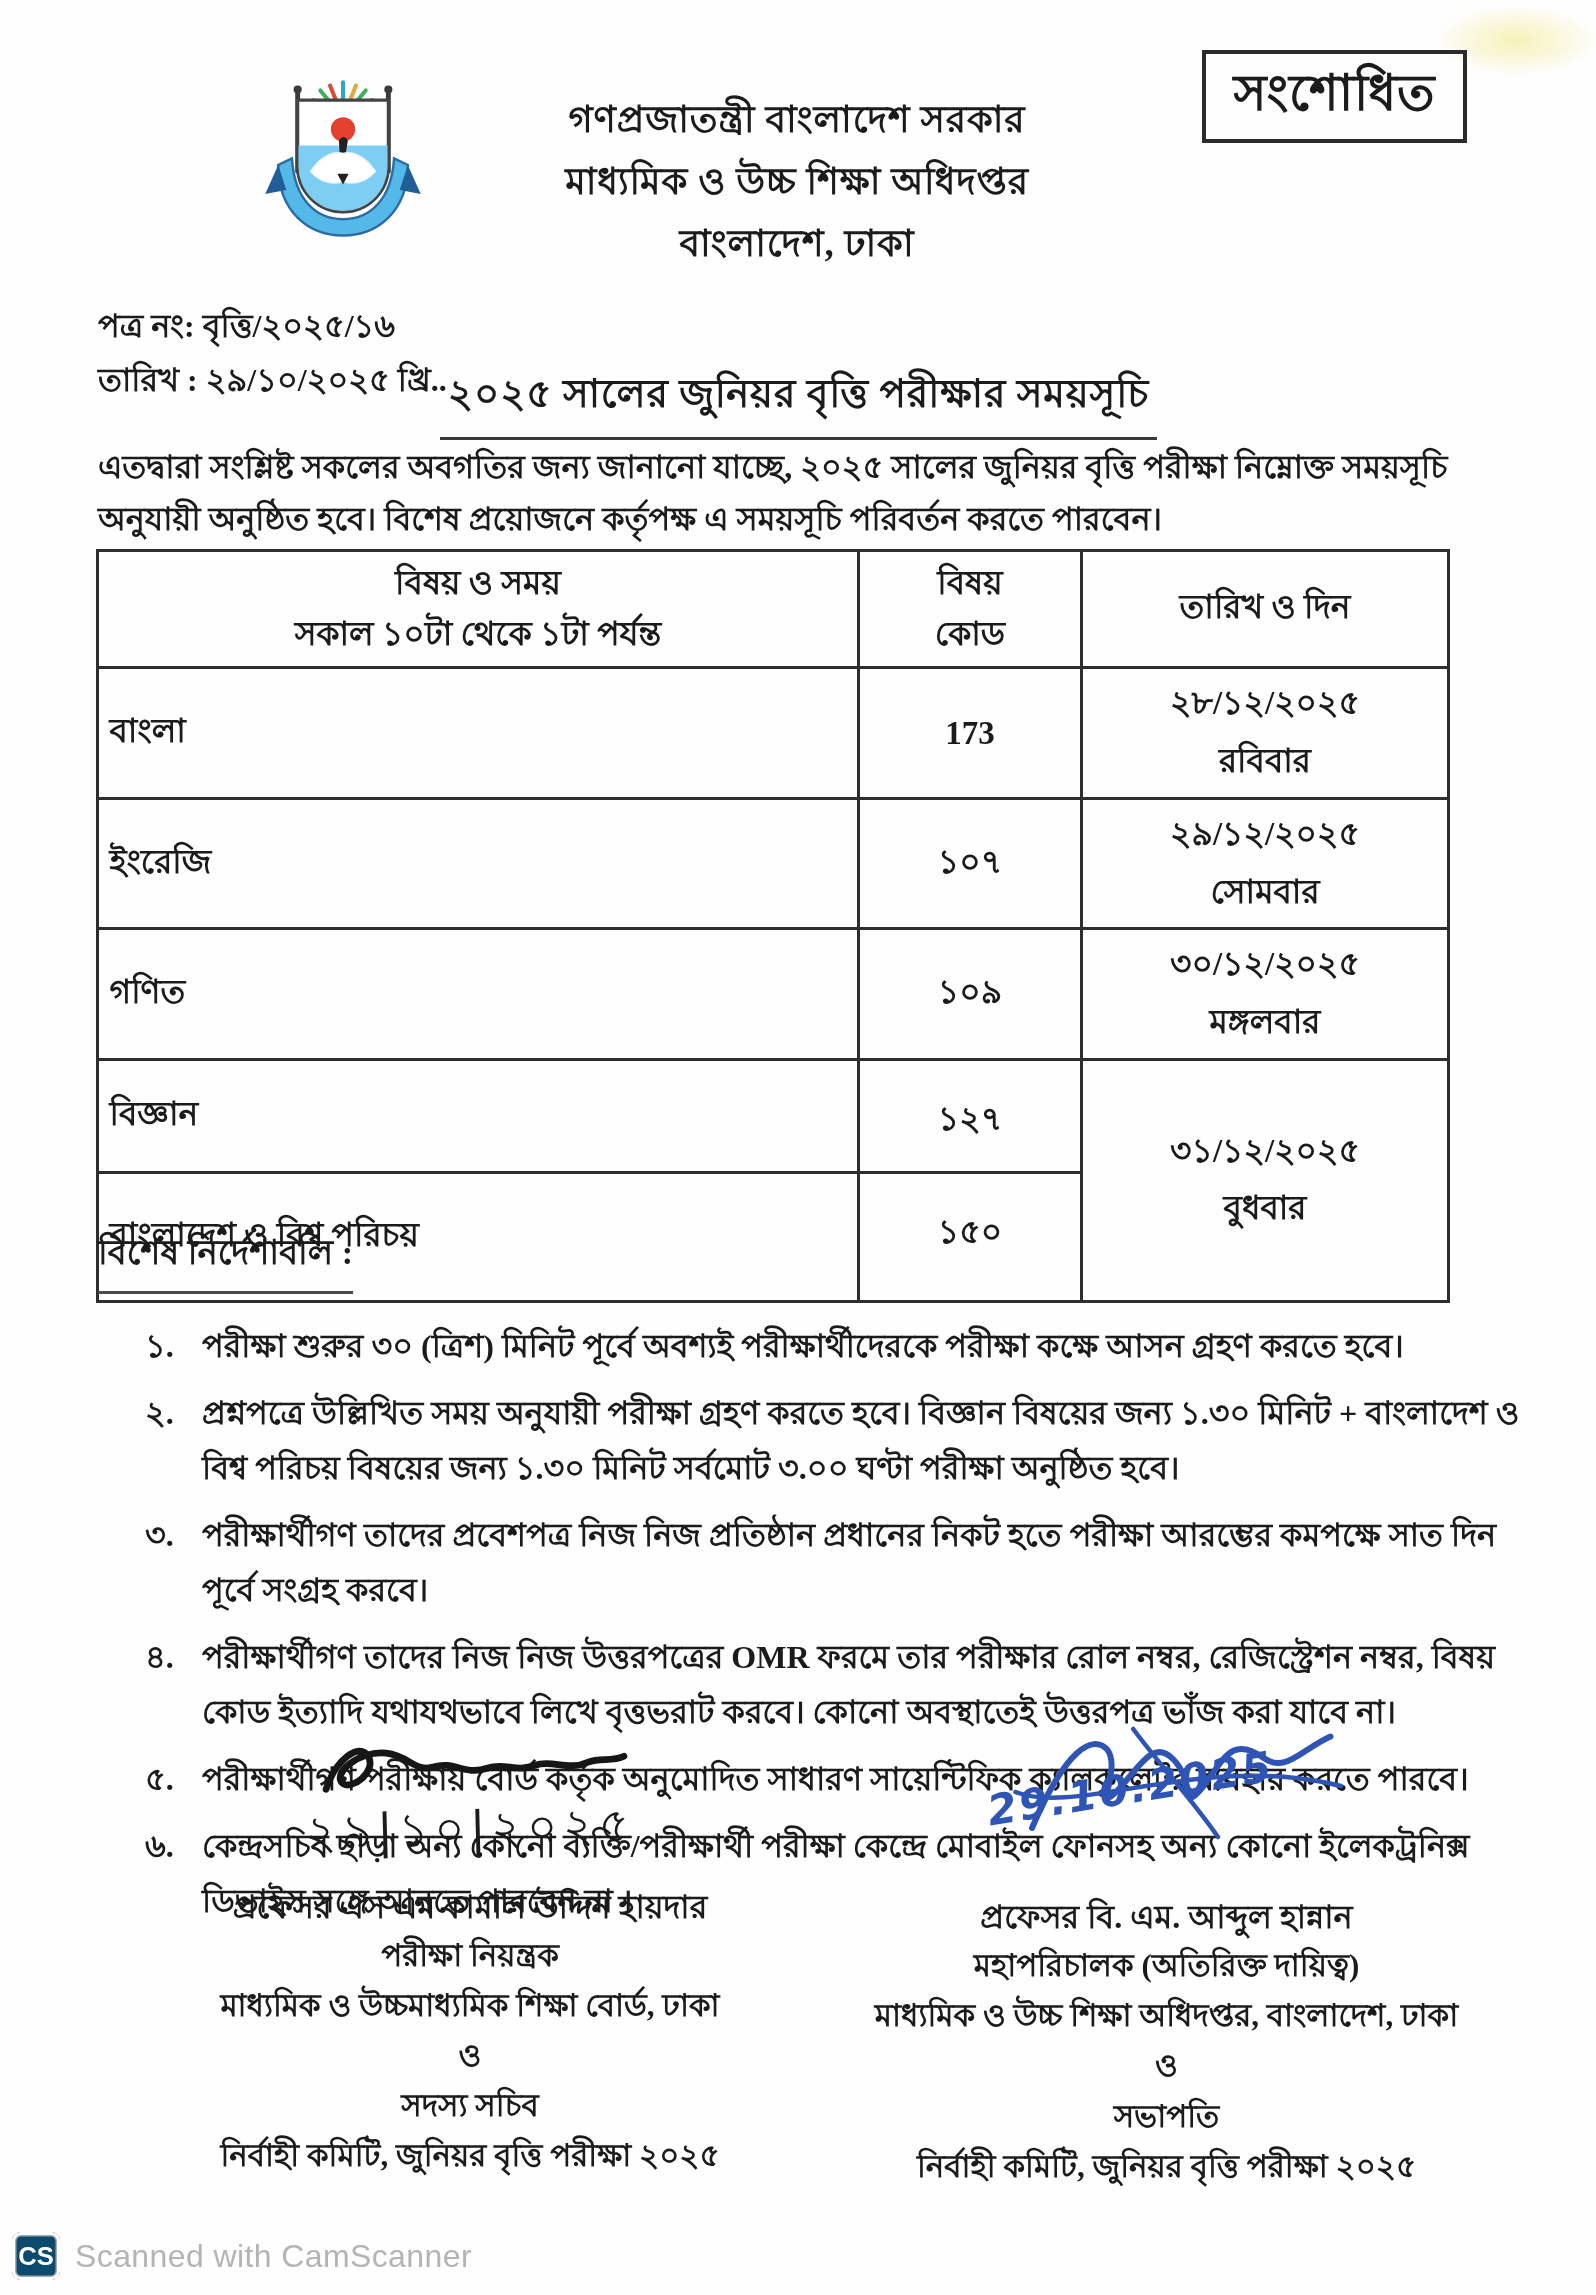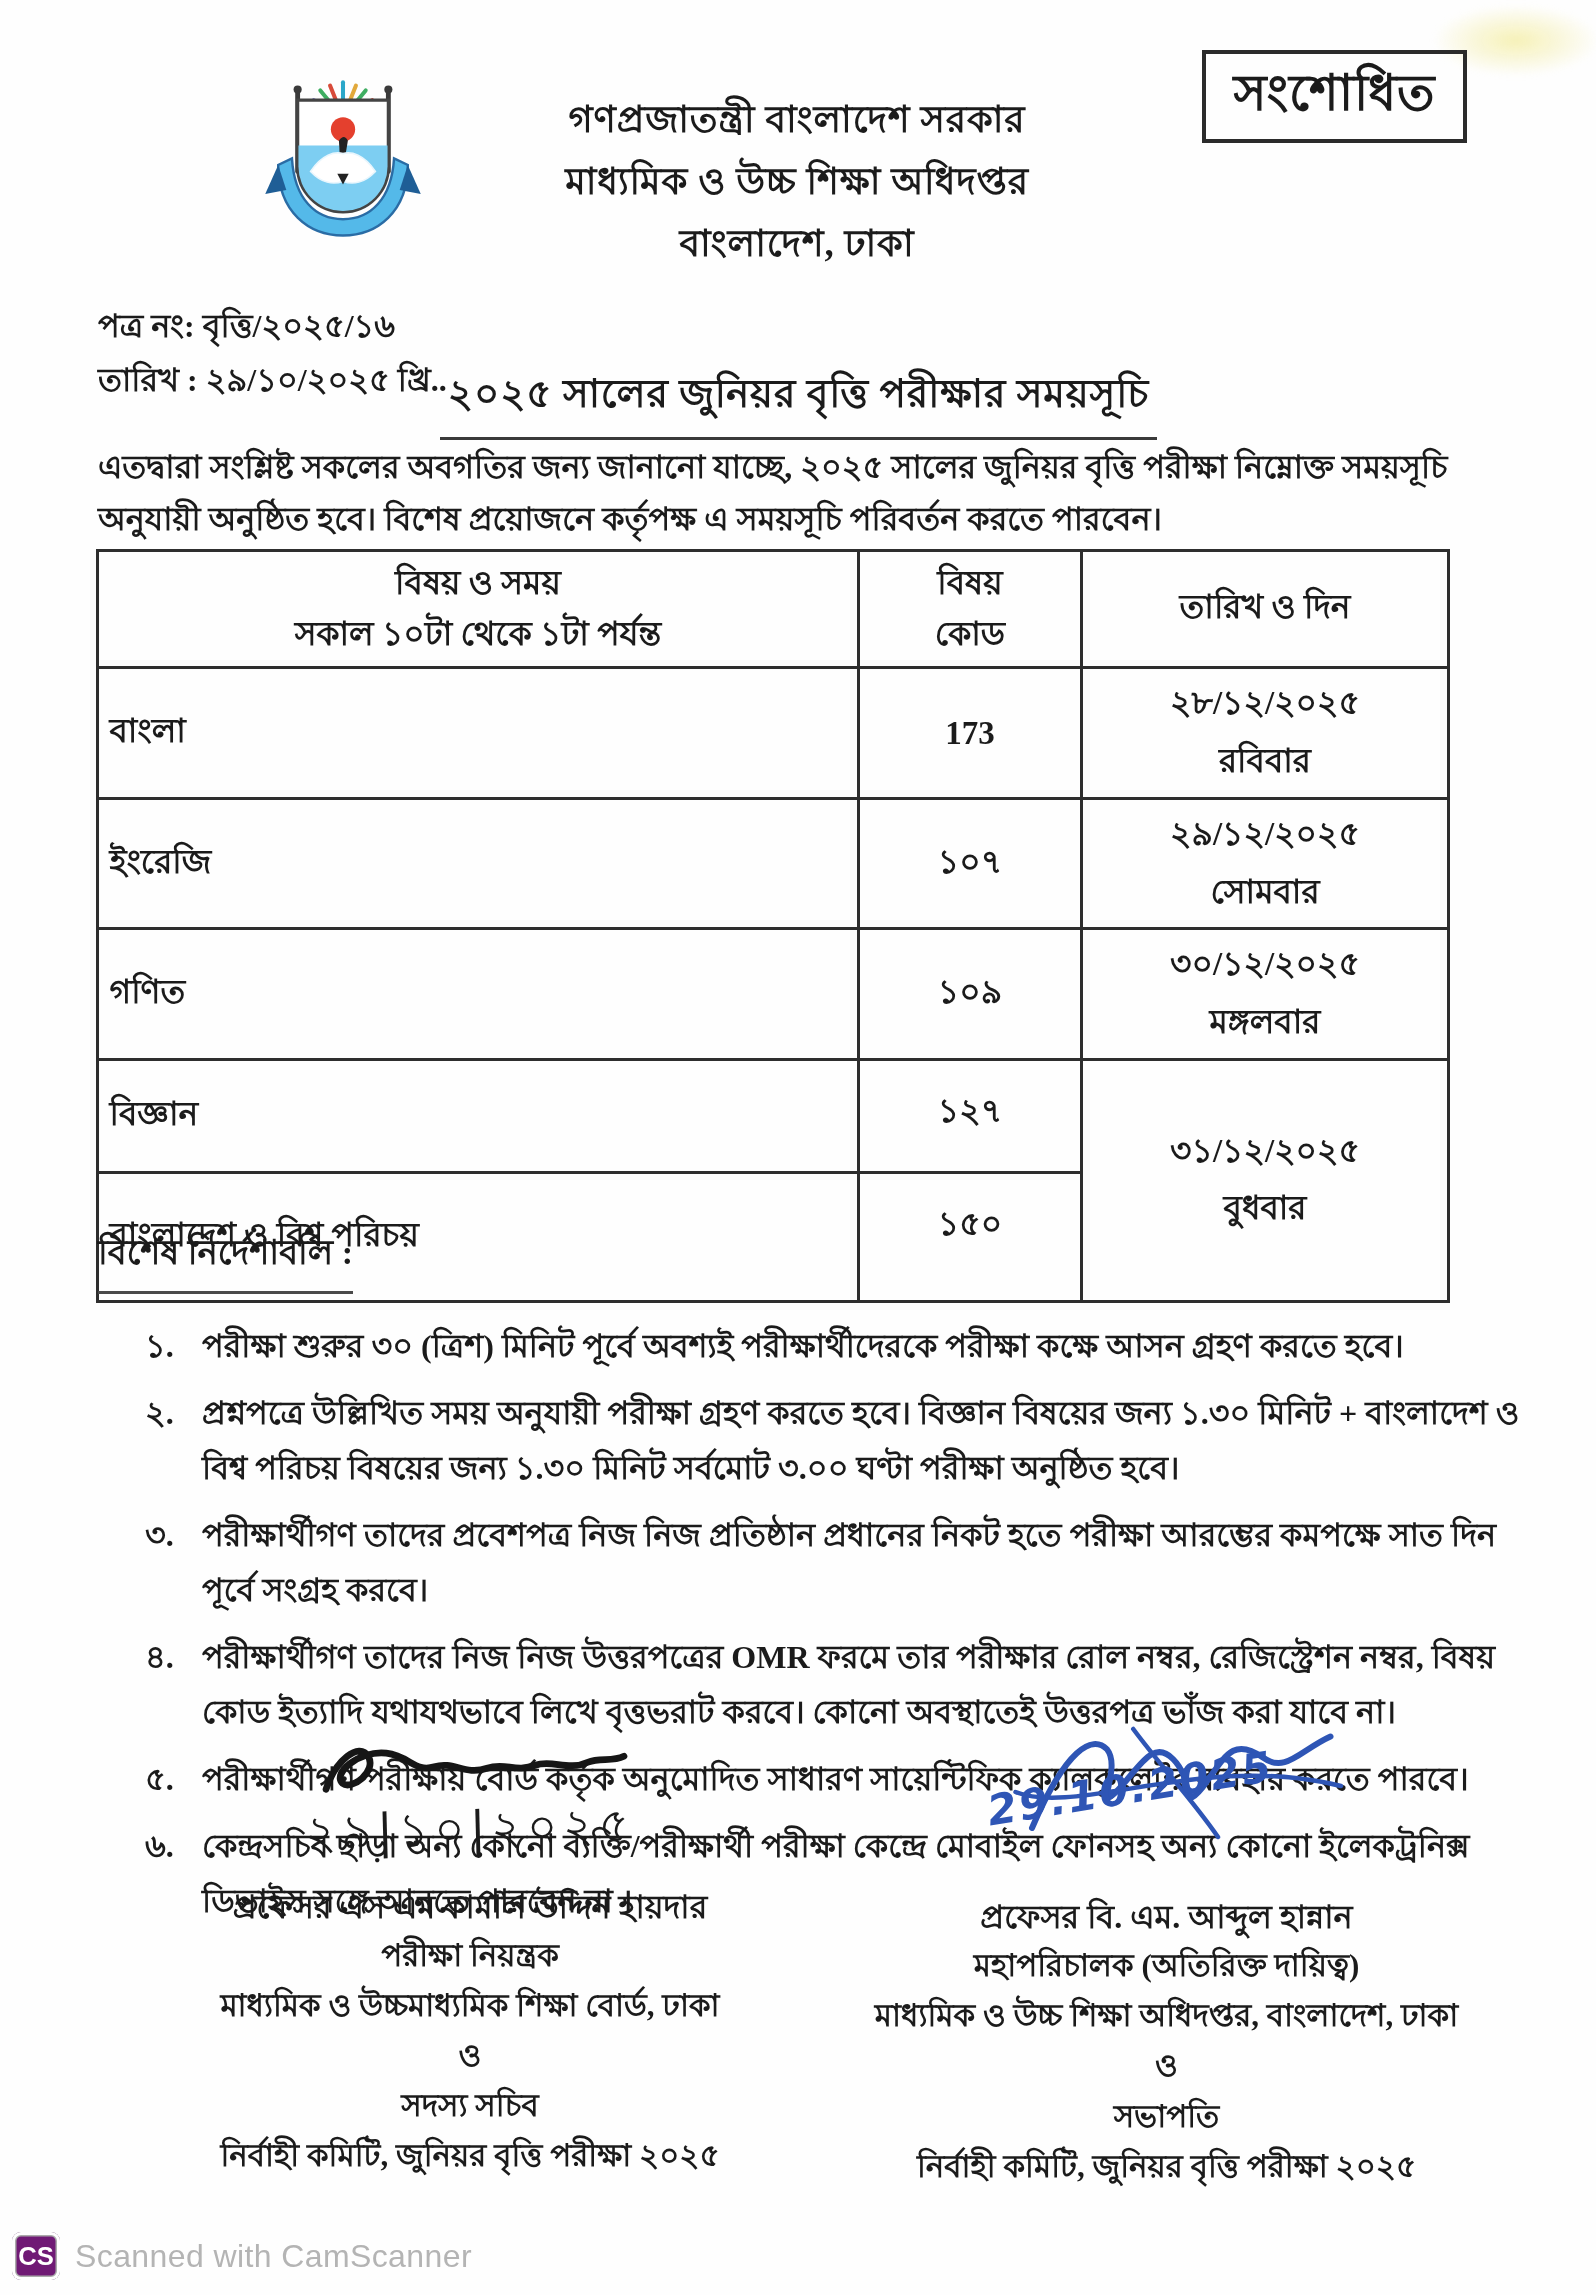--- a/index.html
+++ b/index.html
@@ -45,21 +45,21 @@
     font-size:33px;font-weight:600;
   }
   table.schedule col.c1{width:761px;}
   table.schedule col.c2{width:223px;}
   table.schedule col.c3{width:367px;}
   table.schedule th, table.schedule td{border:3px solid #2e2e2e;padding:6px 10.5px;box-sizing:border-box;}
   table.schedule th{font-weight:700;text-align:center;vertical-align:middle;}
   table.schedule .sub-line{display:block;line-height:1.55;}
   td.subject{text-align:left;vertical-align:middle;padding-left:22.6px;}
   td.code{text-align:center;vertical-align:middle;}
-  td.code.top{vertical-align:top;padding-top:24px;}
+  td.code.top{vertical-align:top;padding-top:32px;}
   td.dateday{text-align:center;vertical-align:middle;line-height:1.75;}
   td.dateday .d{display:block;}
   tr.hrow{height:95px;}
   tr.r0{height:108px;} tr.r1{height:108px;} tr.r2{height:114px;} tr.r3{height:113px;} tr.r4{height:129px;}
   
   .instructions{position:absolute;left:98px;top:1226px;width:1442px;}
   .ins-heading{display:inline-block;font-size:34px;font-weight:700;border-bottom:3px solid #4a4a4a;padding-bottom:7.5px;margin-bottom:25.6px;}
   .ins-item{display:flex;margin-bottom:12px;font-size:32px;font-weight:600;line-height:1.72;}
   .ins-item .num{width:57px;flex:0 0 57px;margin-left:47px;}
   .ins-item .txt{flex:1;padding-right:6px;}
@@ -68,21 +68,21 @@
   .sig-left{left:139px;top:1723px;width:662px;}
   .sig-right{left:813px;top:1708px;width:707px;}
   .sig .sigsvg{display:block;margin:0 auto;}
   .hand-date{font-family:"DejaVu Sans", sans-serif;font-size:47px;letter-spacing:5.3px;transform:rotate(-1.5deg);margin-top:-13.5px;white-space:nowrap;}
   .hand-date.blue{position:absolute;left:173px;top:69px;color:#2e55b5;font-size:42px;font-style:italic;font-weight:600;letter-spacing:2.3px;transform:rotate(-9deg);}
   .sig-name{font-size:32px;font-weight:700;margin-top:12px;line-height:1.5;}
   .sig-line{font-size:31px;font-weight:700;line-height:1.62;}
   .sig-right .sigblock{position:relative;height:173px;}
   
   .footer{position:absolute;left:12px;top:2232px;display:flex;align-items:center;gap:15px;}
-  .cs-icon{width:48px;height:48px;border-radius:9px;background:#701a75;display:flex;align-items:center;justify-content:center;
+  .cs-icon{width:48px;height:48px;border-radius:9px;background:#0c4a6e;display:flex;align-items:center;justify-content:center;
     font-family:"Liberation Sans", sans-serif;font-weight:700;font-size:25.6px;color:#ffffff;box-shadow:inset 0 0 0 3px #ffffff, inset 0 0 0 4.5px #ababab;}
   .cs-text{font-family:"Liberation Sans", sans-serif;font-size:32px;color:#b4b4b4;letter-spacing:0.4px;}
 </style>
 </head>
 <body>
 
 <div class="page">
 
   <div class="smudge"></div>
 

